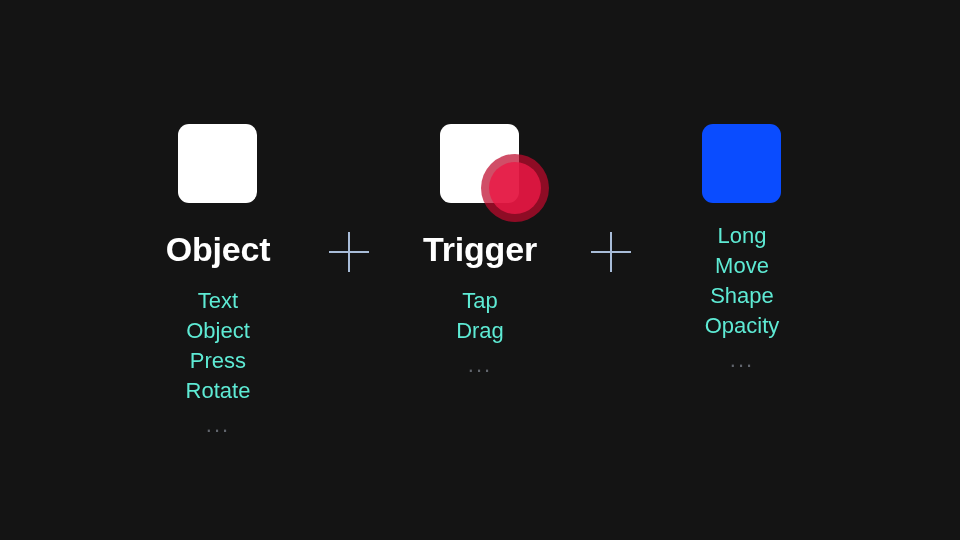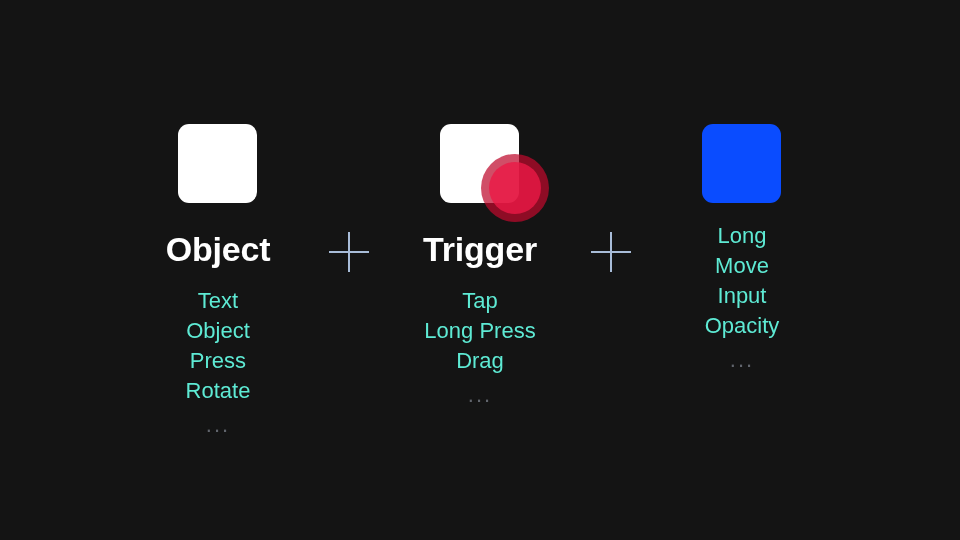--- a/index.html
+++ b/index.html
@@ -172,37 +172,36 @@
 
     <div class="column col-trigger">
       <div class="art">
         <div class="square square-white"></div>
         <div class="tap-ring"></div>
         <div class="tap-dot"></div>
       </div>
       <div class="heading">Trigger</div>
       <div class="items">
         <div class="item">Tap</div>
-        <div class="item">Long Press</div>
         <div class="item">Drag</div>
         <div class="ellipsis">...</div>
       </div>
     </div>
 
     <div class="plus-wrap">
       <div class="plus"></div>
     </div>
 
     <div class="column col-response">
       <div class="art">
         <div class="square square-blue"></div>
       </div>
       <div class="items">
         <div class="item">Long</div>
         <div class="item">Move</div>
-        <div class="item">Input</div>
+        <div class="item">Shape</div>
         <div class="item">Opacity</div>
         <div class="ellipsis">...</div>
       </div>
     </div>
 
   </div>
 </div>
 
 </body></html>

